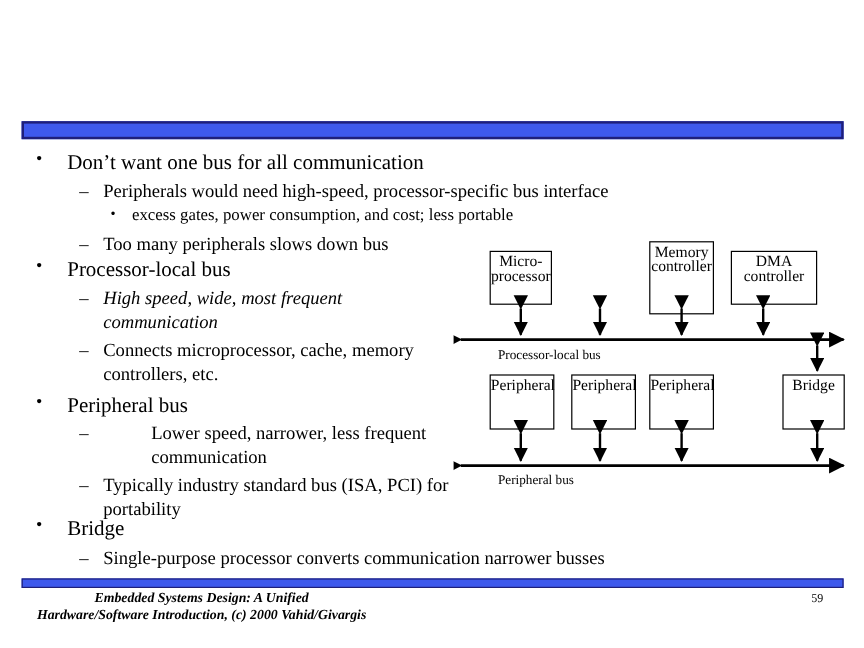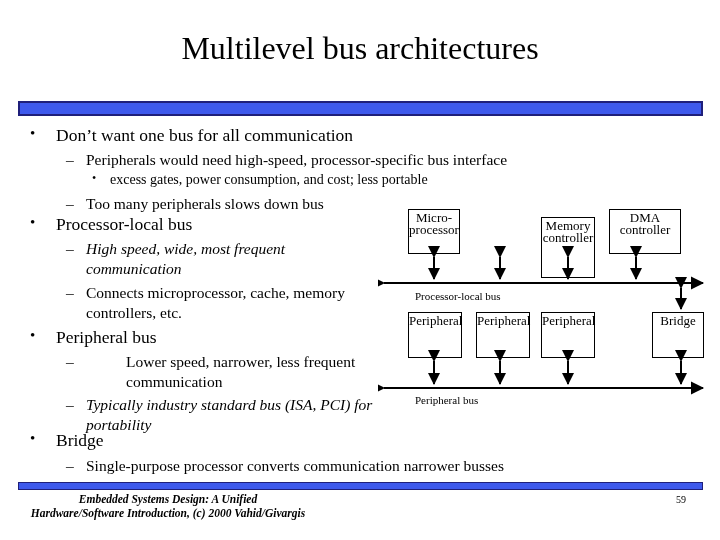--- a/index.html
+++ b/index.html
@@ -35,21 +35,20 @@
     position:absolute;left:18px;top:492px;width:300px;text-align:center;
     font-style:italic;font-size:11.5px;line-height:14px;font-weight:bold;
   }
   .pagenum{position:absolute;left:676px;top:494px;font-size:10px;}
 </style>
 </head>
 <body>
 
 <div class="slide">
 
-  <div class="title">Multilevel bus architectures</div>
 
   <div class="bar top"></div>
 
   <div class="row lvl1" style="left:30px;top:125px;">
     <span class="marker">•</span>
     <span class="txt">Don’t want one bus for all communication</span>
   </div>
   <div class="row lvl2" style="left:66px;top:150px;">
     <span class="marker">–</span>
     <span class="txt">Peripherals would need high-speed, processor-specific bus interface</span>
@@ -77,33 +76,33 @@
   <div class="row lvl1" style="left:30px;top:327px;">
     <span class="marker">•</span>
     <span class="txt">Peripheral bus</span>
   </div>
   <div class="row lvl2" style="left:66px;top:352px;">
     <span class="marker">–</span>
     <span class="txt" style="width:266px;margin-left:40px;">Lower speed, narrower, less frequent communication</span>
   </div>
   <div class="row lvl2" style="left:66px;top:395px;">
     <span class="marker">–</span>
-    <span class="txt" style="width:308px;font-style:italic;">Typically industry standard bus (ISA, PCI) for portability</span>
+    <span class="txt" style="width:308px;">Typically industry standard bus (ISA, PCI) for portability</span>
   </div>
   <div class="row lvl1" style="left:30px;top:430px;">
     <span class="marker">•</span>
     <span class="txt">Bridge</span>
   </div>
   <div class="row lvl2" style="left:66px;top:456px;">
     <span class="marker">–</span>
     <span class="txt" style="width:520px;">Single-purpose processor converts communication narrower busses</span>
   </div>
 
   <div class="dbox" style="left:408px;top:209px;width:52px;height:45px;">Micro-processor</div>
-  <div class="dbox" style="left:541px;top:217px;width:54px;height:61px;">Memory controller</div>
+  <div class="dbox" style="left:541px;top:201px;width:54px;height:61px;">Memory controller</div>
   <div class="dbox" style="left:609px;top:209px;width:72px;height:45px;">DMA controller</div>
 
   <div class="dbox" style="left:408px;top:312px;width:54px;height:46px;">Peripheral</div>
   <div class="dbox" style="left:476px;top:312px;width:54px;height:46px;">Peripheral</div>
   <div class="dbox" style="left:541px;top:312px;width:54px;height:46px;">Peripheral</div>
   <div class="dbox" style="left:652px;top:312px;width:52px;height:46px;">Bridge</div>
 
   <svg class="arrows" width="334" height="212" viewBox="0 0 334 212">
     <defs>
       <marker id="ah" markerWidth="7" markerHeight="7" refX="5.5" refY="3" orient="auto">

